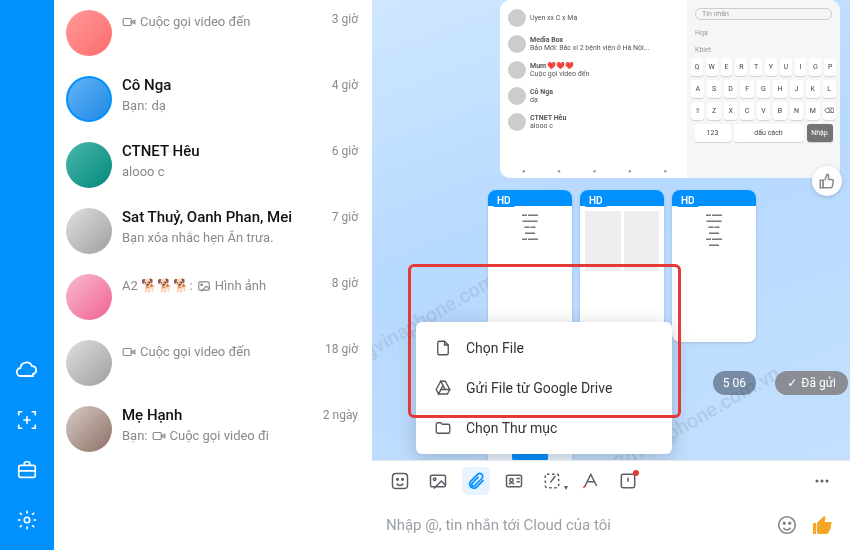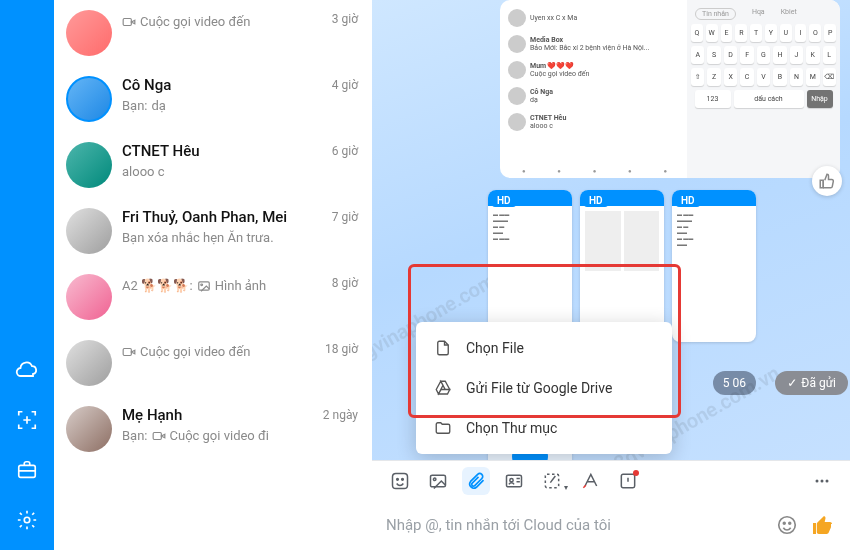--- a/index.html
+++ b/index.html
@@ -125,21 +125,21 @@
       <div class="chat-sub">
           <span>alooo c</span>
         </div>
     </div>
     <div class="chat-time">6 giờ</div>
   </div>
   <div class="chat-item">
     <div class="avatar grey"></div>
     <div class="chat-main">
       <div class="chat-title">
-          <span>Fri Thuỷ, Oanh Phan, Mei</span>
+          <span>Sat Thuỷ, Oanh Phan, Mei</span>
         </div>
       <div class="chat-sub">
           <span>Bạn xóa nhắc hẹn Ăn trưa.</span>
         </div>
     </div>
     <div class="chat-time">7 giờ</div>
   </div>
   <div class="chat-item">
     <div class="avatar pink"></div>
     <div class="chat-main">
@@ -219,21 +219,21 @@
             </div>
           <div style="display:flex;justify-content:space-around;margin-top:auto;font-size:6px;color:#999;">
             <span>●</span>
               <span>●</span>
               <span>●</span>
               <span>●</span>
               <span>●</span>
           </div>
         </div>
         <div class="pc-right">
-          <div style="display:flex;gap:16px;font-size:7px;color:#999;padding:2px 4px 4px;">
+          <div style="display:flex;gap:9px;font-size:7px;color:#999;padding:2px 4px 4px;flex-direction:column;">
               <span style="border:1px solid #ccc;border-radius:8px;padding:1px 6px;">Tin nhắn</span>
               <span>Hqa</span>
               <span>Kbiet</span>
             </div>
           <div class="kb-row">
               <div class="kb-key">Q</div>
               <div class="kb-key">W</div>
               <div class="kb-key">E</div>
               <div class="kb-key">R</div>
               <div class="kb-key">T</div>
@@ -273,21 +273,21 @@
         </div>
         <div class="react-bubble">
           <svg width="18" height="18" viewBox="0 0 24 24" fill="none" stroke="#888" stroke-width="2">
               <path d="M7 11v9a1 1 0 0 0 1 1h9a2 2 0 0 0 2-1.6l1.4-7a2 2 0 0 0-2-2.4H14V5a2 2 0 0 0-2-2l-3 8"></path>
               <path d="M3 11h4v10H3z"></path>
             </svg>
         </div>
       </div>
     </div>
 
-    <div class="msg-block" style="width:100%;display:flex;position:relative;">
+    <div class="msg-block" style="width:100%;display:flex;position:relative;text-align:center;">
       <div class="thumbs-grid">
         <div class="thumb">
             <div class="hd-badge">HD</div>
             <div class="hdr"></div>
             <div class="body">▬ ▬▬<br>▬▬▬<br>▬ ▬<br>▬▬<br>▬ ▬▬</div>
           </div>
         <div class="thumb">
             <div class="hd-badge">HD</div>
             <div class="hdr"></div>
             <div class="body" style="display:flex;gap:3px;">

